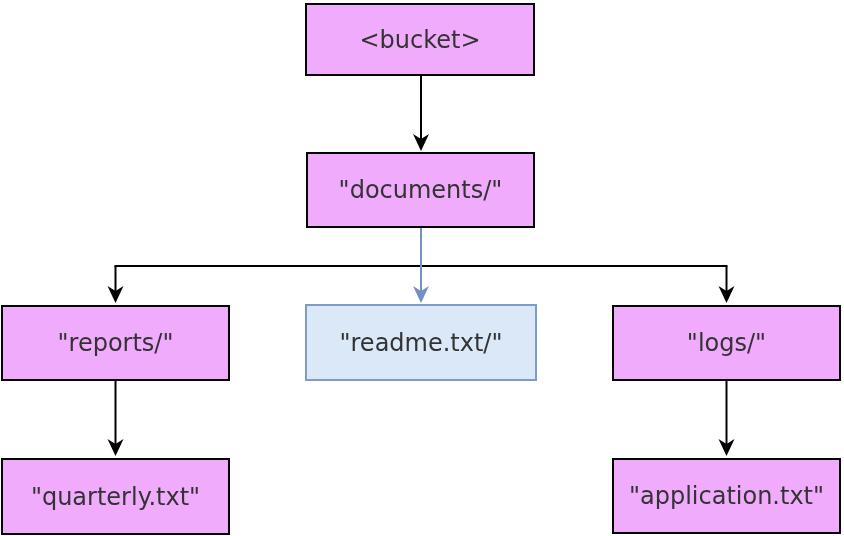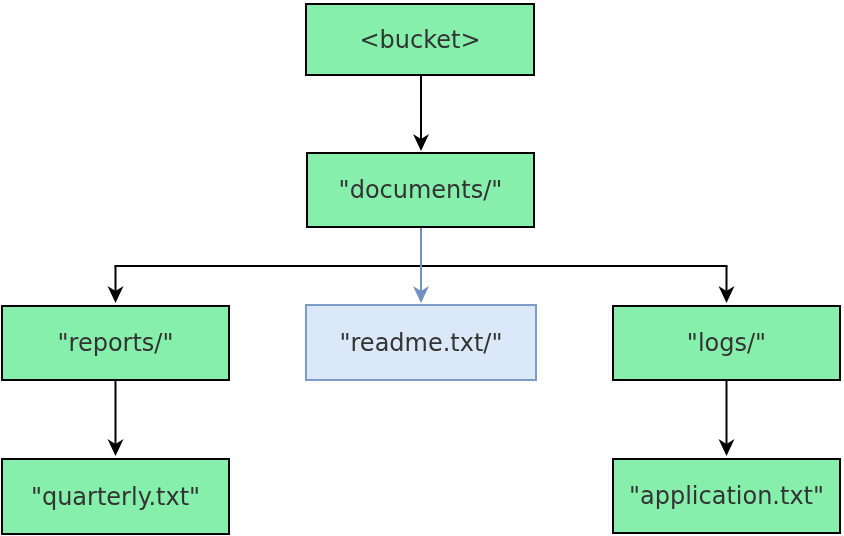--- a/index.html
+++ b/index.html
@@ -35,21 +35,21 @@
     fill: var(--edge, #000000);
     stroke: none;
   }
   .arrowhead-blue {
     fill: var(--highlight-arrow, #7191c4);
   }
   .node {
     position: absolute;
     box-sizing: border-box;
     border: 2px solid var(--node-border, #000000);
-    background: #86efac;
+    background: #f0abfc;
     display: flex;
     align-items: center;
     justify-content: center;
     text-align: center;
     font-size: 24px;
     color: var(--text, #333333);
     z-index: 2;
   }
   .node.highlighted {
     background: var(--highlight-fill, #dbe8f8);

